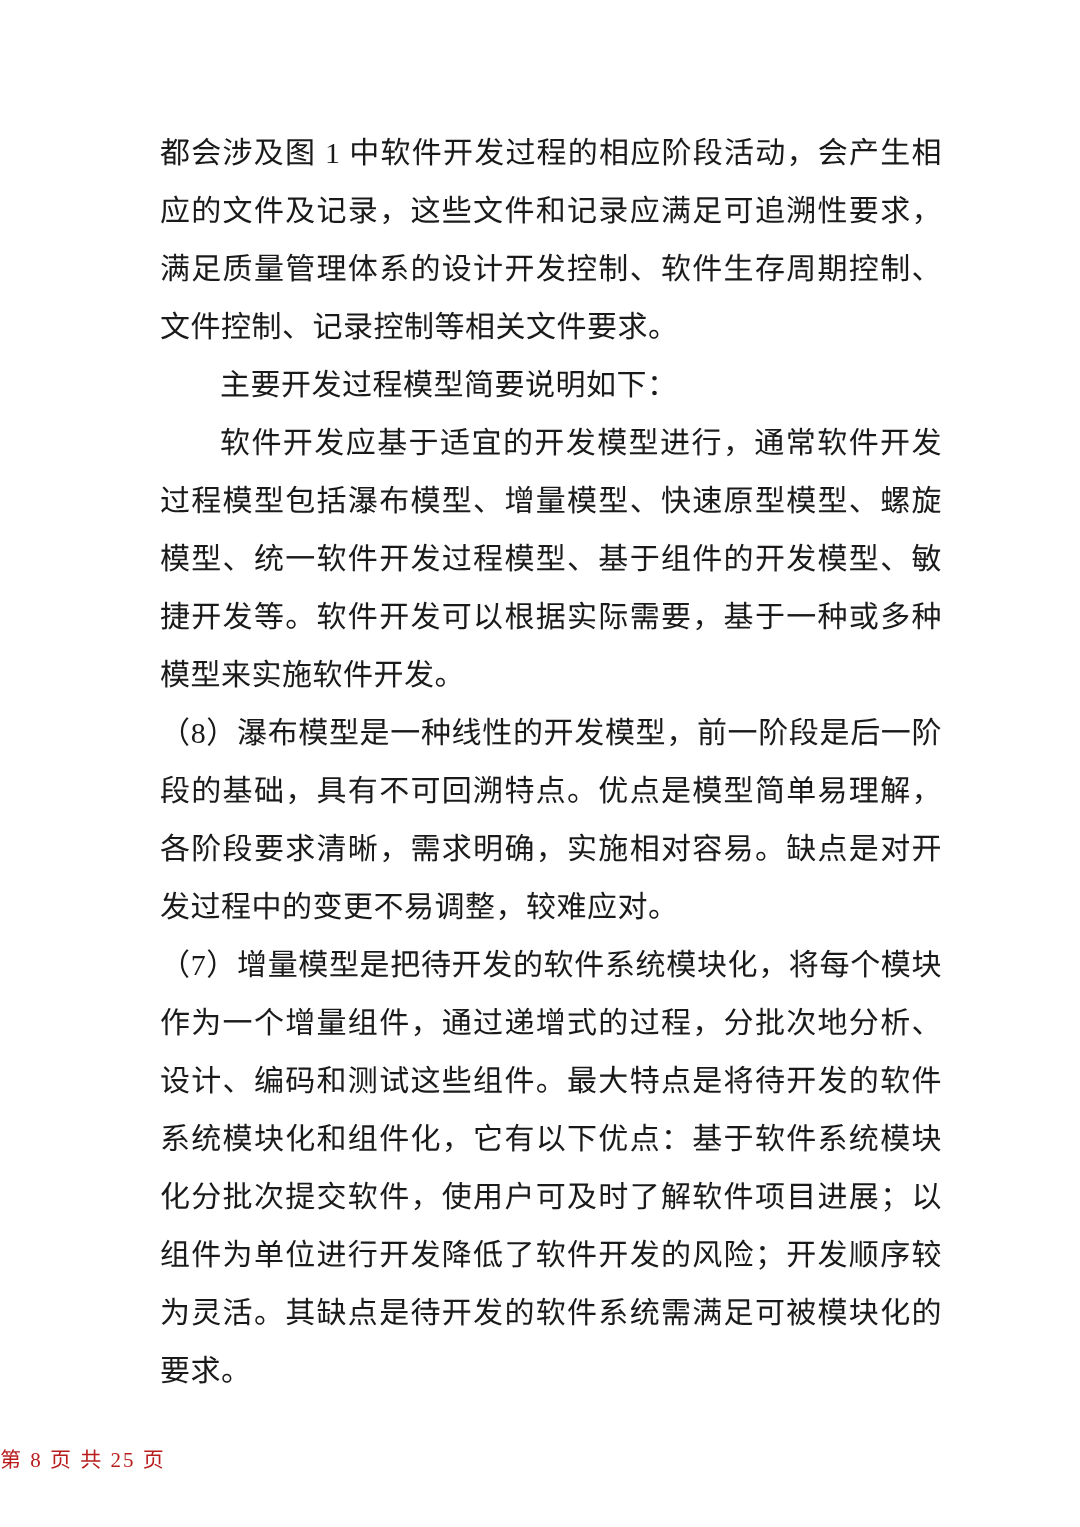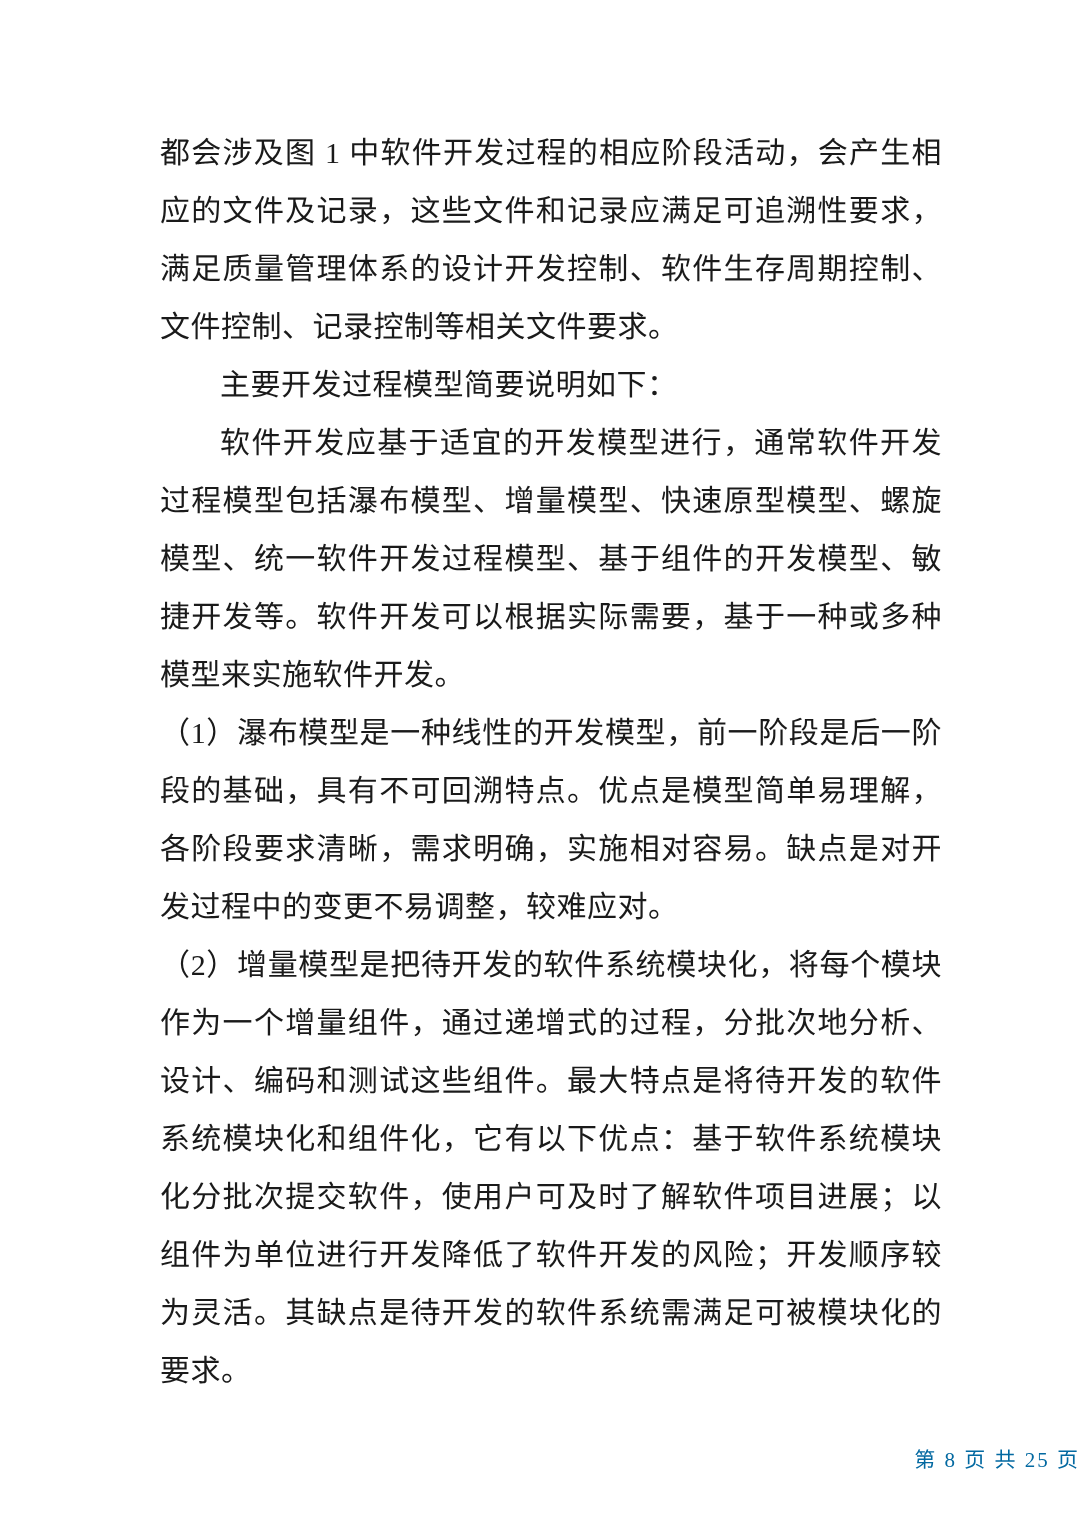--- a/index.html
+++ b/index.html
@@ -34,36 +34,36 @@
     word-break: break-all;
   }
   .content p.indent {
     text-indent: 2em;
   }
   .footer {
     position: absolute;
     left: 0;
     bottom: 58px;
     width: 100%;
-    text-align: right;
+    text-align: left;
     font-size: 21px;
     letter-spacing: 2px;
-    color: #0369a1;
+    color: #b91c1c;
   }
 </style>
 </head>
 <body>
 
 <div class="page">
 
   <div class="content">
     <p>都会涉及图 1 中软件开发过程的相应阶段活动，会产生相应的文件及记录，这些文件和记录应满足可追溯性要求，满足质量管理体系的设计开发控制、软件生存周期控制、文件控制、记录控制等相关文件要求。</p>
     <p class="indent">主要开发过程模型简要说明如下：</p>
     <p class="indent">软件开发应基于适宜的开发模型进行，通常软件开发过程模型包括瀑布模型、增量模型、快速原型模型、螺旋模型、统一软件开发过程模型、基于组件的开发模型、敏捷开发等。软件开发可以根据实际需要，基于一种或多种模型来实施软件开发。</p>
-    <p>（1）瀑布模型是一种线性的开发模型，前一阶段是后一阶段的基础，具有不可回溯特点。优点是模型简单易理解，各阶段要求清晰，需求明确，实施相对容易。缺点是对开发过程中的变更不易调整，较难应对。</p>
-    <p>（2）增量模型是把待开发的软件系统模块化，将每个模块作为一个增量组件，通过递增式的过程，分批次地分析、设计、编码和测试这些组件。最大特点是将待开发的软件系统模块化和组件化，它有以下优点：基于软件系统模块化分批次提交软件，使用户可及时了解软件项目进展；以组件为单位进行开发降低了软件开发的风险；开发顺序较为灵活。其缺点是待开发的软件系统需满足可被模块化的要求。</p>
+    <p>（8）瀑布模型是一种线性的开发模型，前一阶段是后一阶段的基础，具有不可回溯特点。优点是模型简单易理解，各阶段要求清晰，需求明确，实施相对容易。缺点是对开发过程中的变更不易调整，较难应对。</p>
+    <p>（7）增量模型是把待开发的软件系统模块化，将每个模块作为一个增量组件，通过递增式的过程，分批次地分析、设计、编码和测试这些组件。最大特点是将待开发的软件系统模块化和组件化，它有以下优点：基于软件系统模块化分批次提交软件，使用户可及时了解软件项目进展；以组件为单位进行开发降低了软件开发的风险；开发顺序较为灵活。其缺点是待开发的软件系统需满足可被模块化的要求。</p>
   </div>
 
   <div class="footer">
     <span>第 8 页 共 25 页</span>
   </div>
 
 </div>
 
 </body></html>

